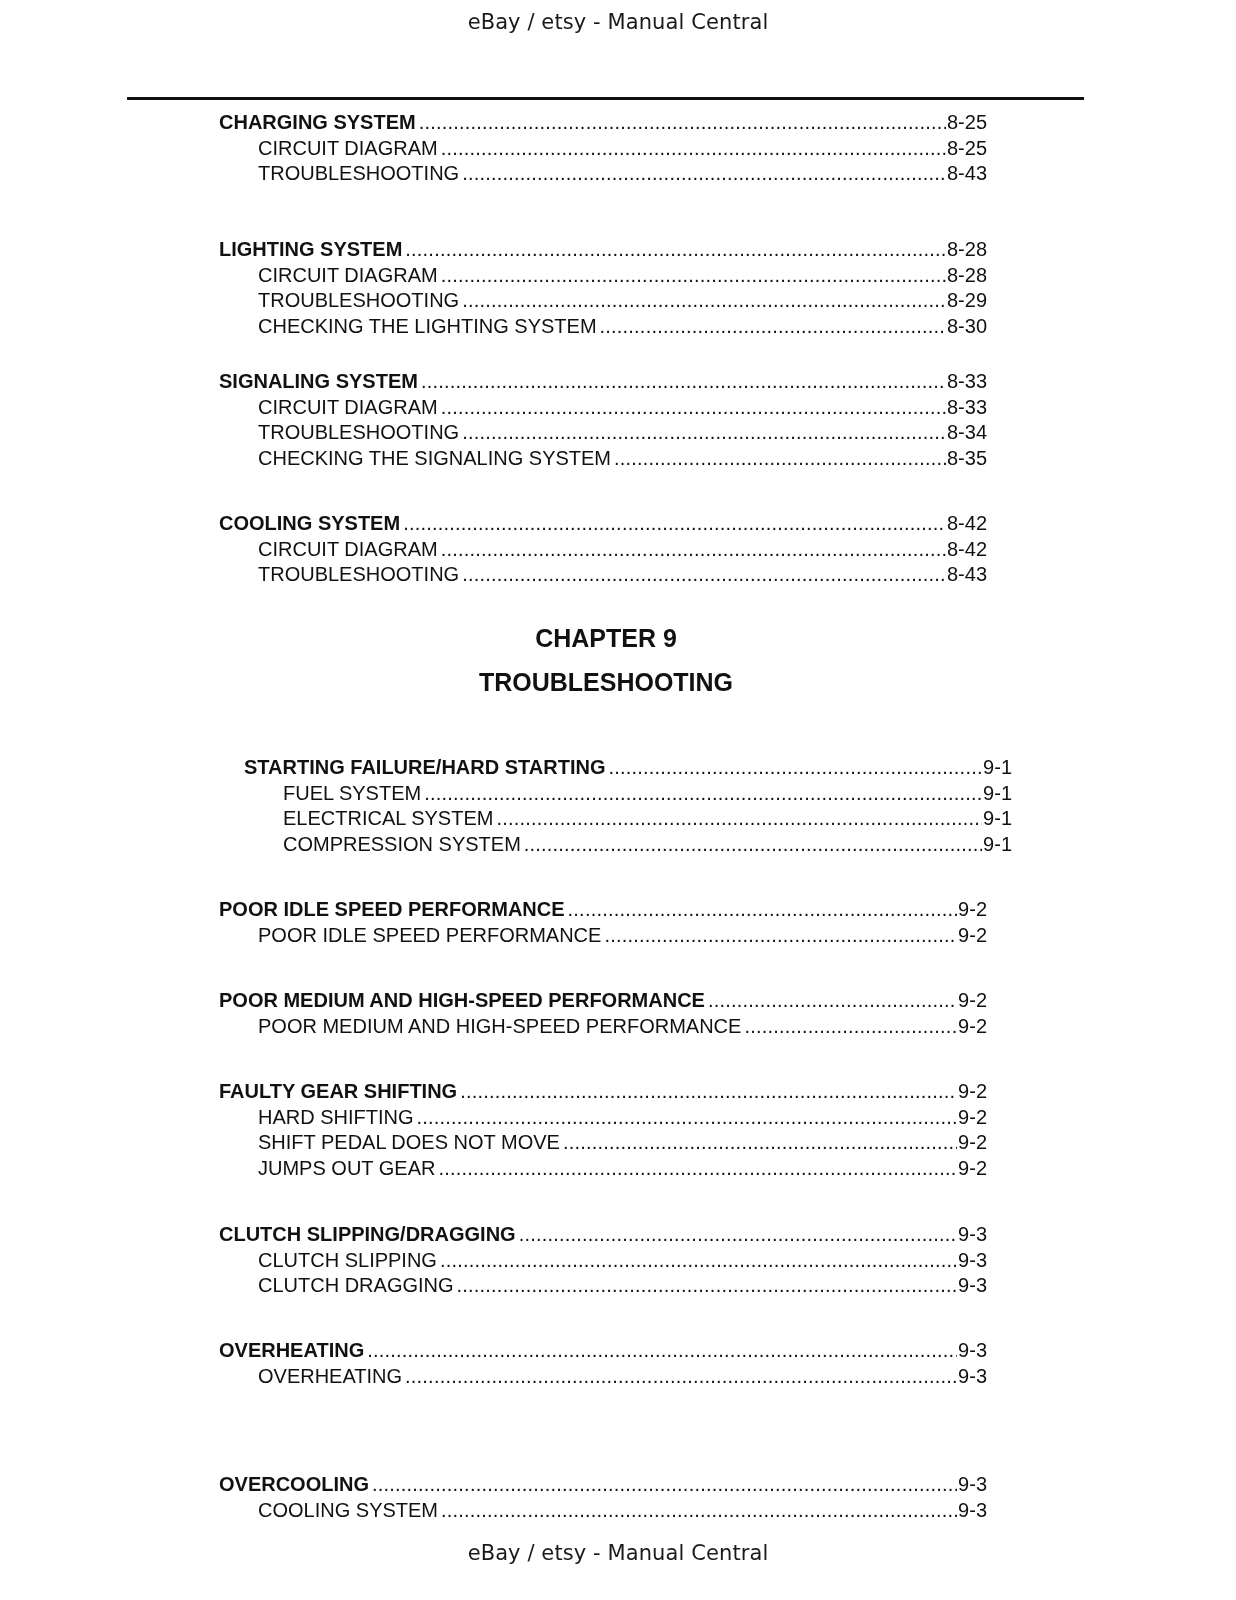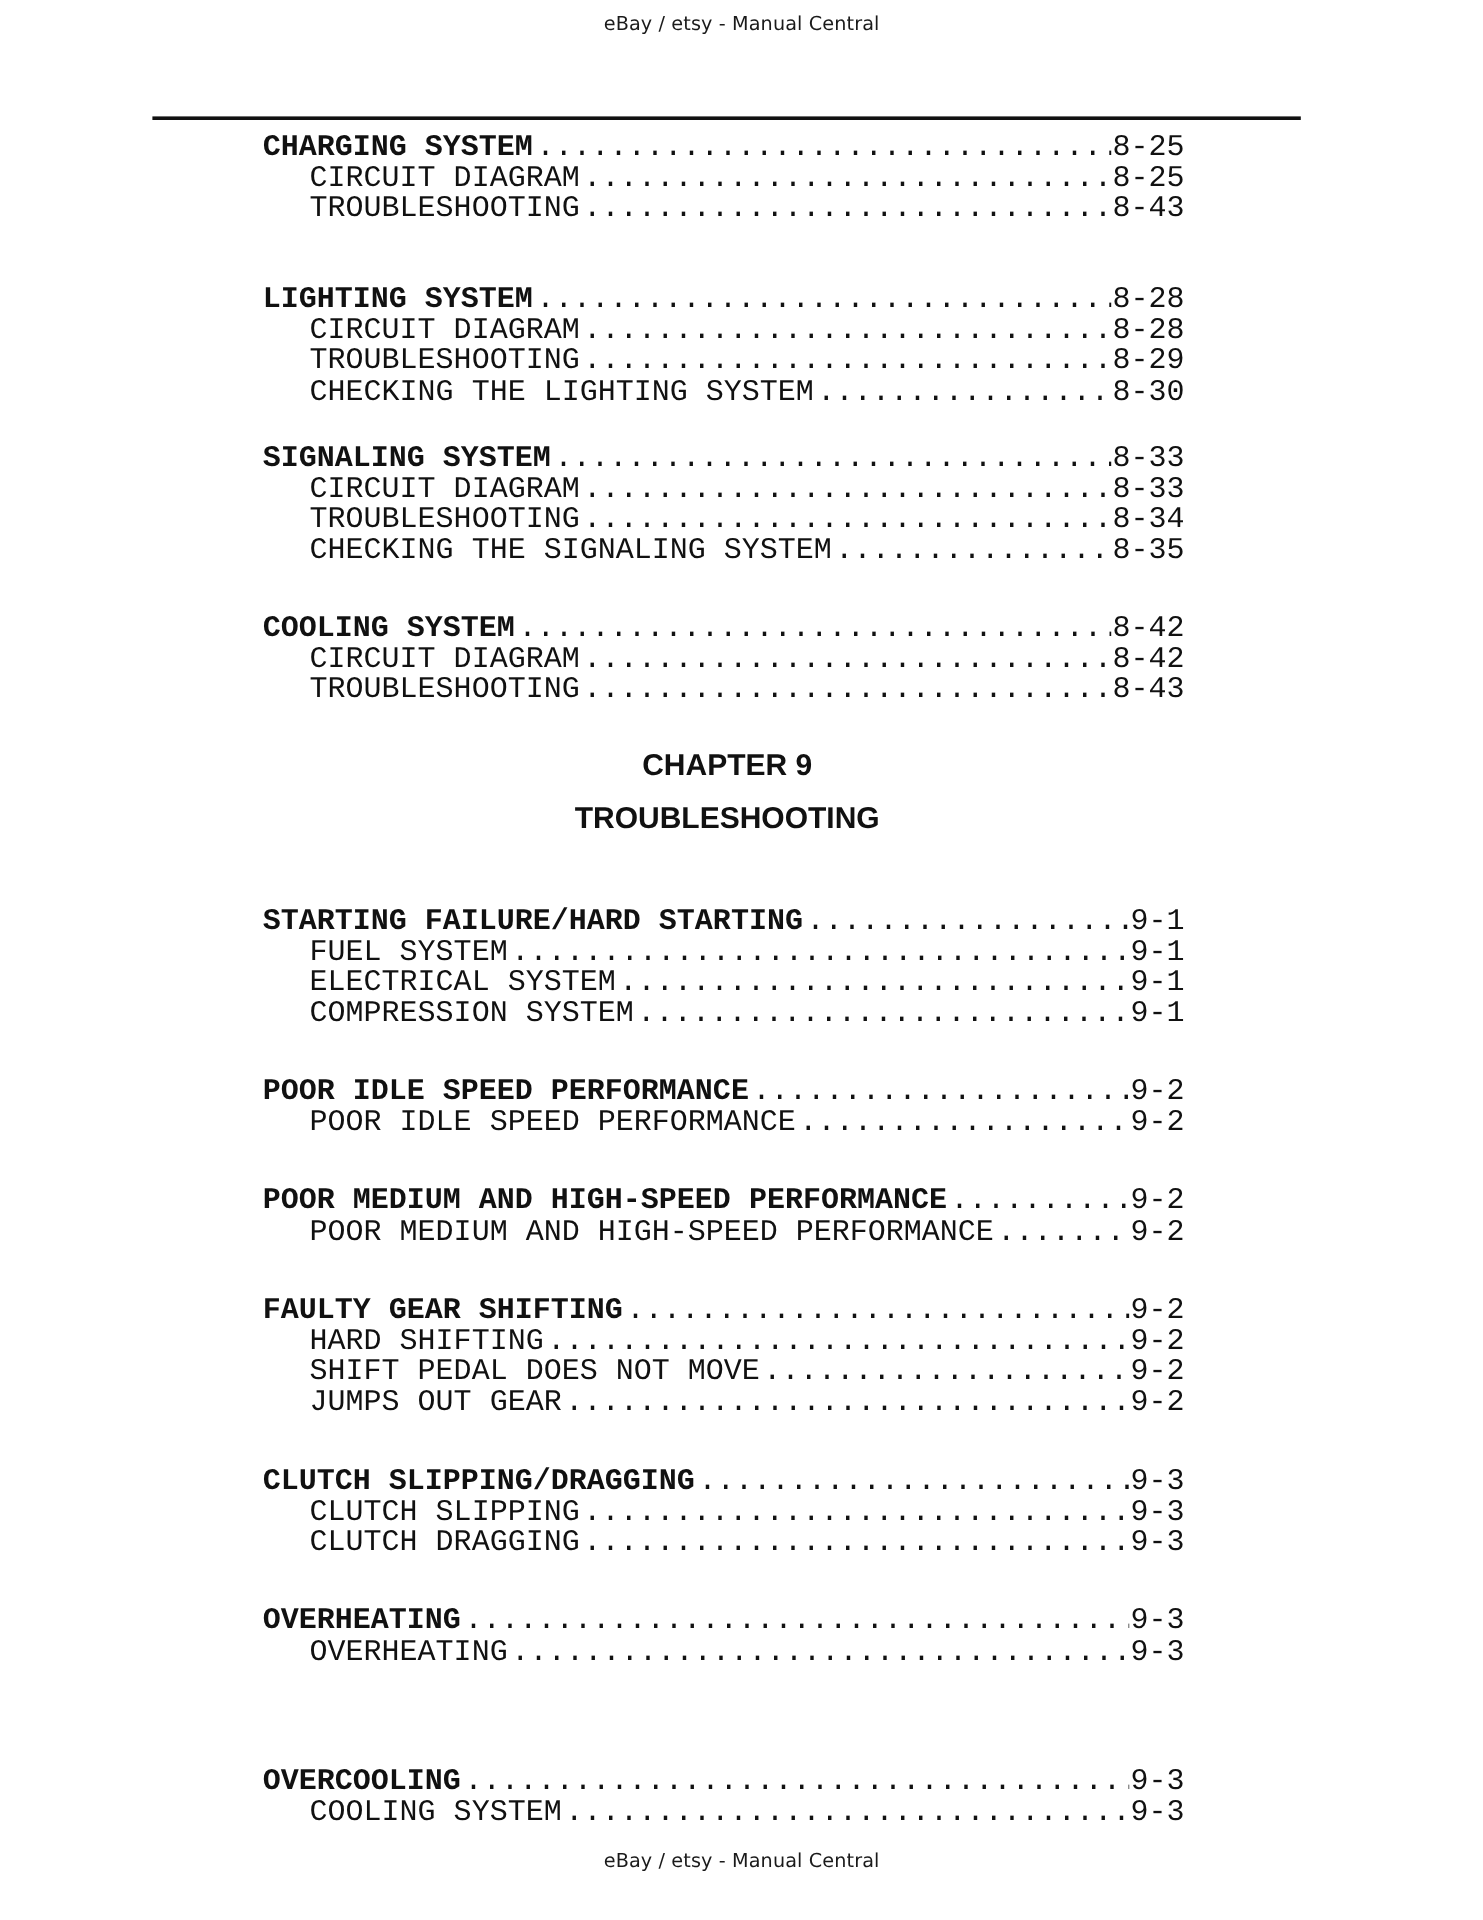--- a/index.html
+++ b/index.html
@@ -1,25 +1,25 @@
 <!DOCTYPE html>
 <html><head>
   <meta charset="utf-8">
   <style>
     html, body { margin:0; padding:0; background:#ffffff; }
     body { width:1236px; height:1600px; position:relative; overflow:hidden; color:#111; }
     .watermark {
       position:absolute; left:0; width:1236px; text-align:center;
-      font-family:"DejaVu Sans", sans-serif; font-size:16px; color:#1a1a1a;
+      font-family:"DejaVu Sans", sans-serif; font-size:21px; color:#1a1a1a;
       letter-spacing:0.1px;
     }
     .wm-top { top:10px; }
     .wm-bottom { top:1541px; }
     .rule { position:absolute; left:127px; top:97px; width:957px; height:3px; background:#111; }
-    .toc { position:absolute; left:219px; width:768px; font-family:Liberation Mono, monospace; font-size:25px;text-align:right; }
+    .toc { position:absolute; left:219px; width:768px; font-family:Liberation Sans, sans-serif; font-size:20px;text-align:right; }
     .row { position:relative; height:25.7px; line-height:25.7px; display:flex; align-items:baseline; white-space:nowrap; }
     .row.title { font-weight:bold; }
     .row.sub { padding-left:39px; font-weight:normal; }
     .row .label { flex:0 0 auto; }
     .row .leader { flex:1 1 auto; overflow:hidden; font-weight:normal; margin:0 1px 0 3px; letter-spacing:0.2px; }
     .row .leader::before { content:"................................................................................................................................................................................................................................................................"; }
     .row .page { flex:0 0 auto; font-weight:normal; }
     .chapter {
       position:absolute; left:0; width:1212px; text-align:center;
       font-family:"Liberation Sans", sans-serif; font-weight:bold; font-size:25px; color:#111;
@@ -109,21 +109,21 @@
   <div class="row sub">
       <span class="label">TROUBLESHOOTING</span>
       <span class="leader"></span>
       <span class="page">8-43</span>
     </div>
 </div>
 
 <div class="chapter" style="top:624px;">CHAPTER  9</div>
 <div class="chapter" style="top:668px;">TROUBLESHOOTING</div>
 
-<div class="toc" style="top:755px;">
+<div class="toc" style="top:755px;margin-left:25px;">
   <div class="row title">
       <span class="label">STARTING FAILURE/HARD STARTING</span>
       <span class="leader"></span>
       <span class="page">9-1</span>
     </div>
   <div class="row sub">
       <span class="label">FUEL SYSTEM</span>
       <span class="leader"></span>
       <span class="page">9-1</span>
     </div>

